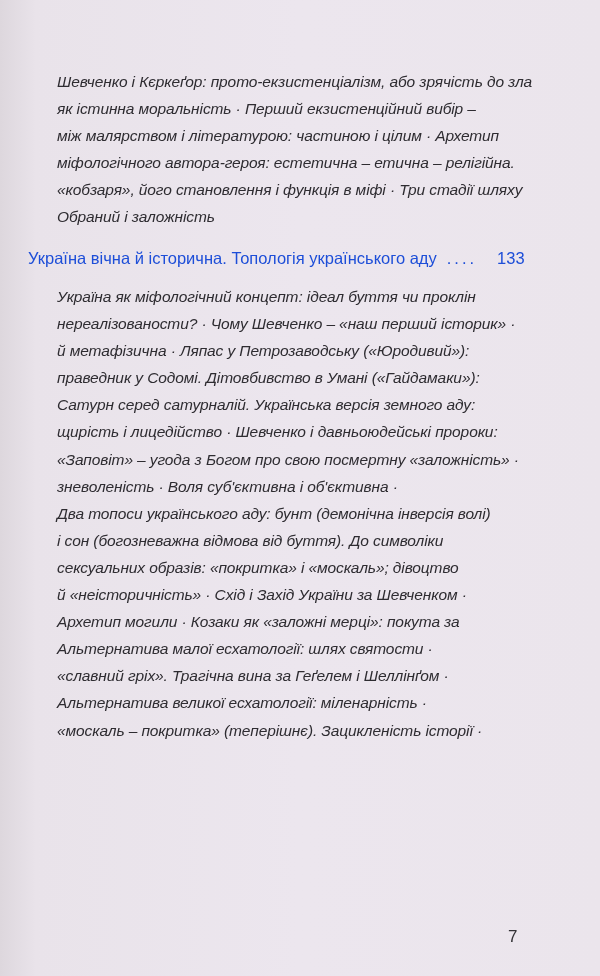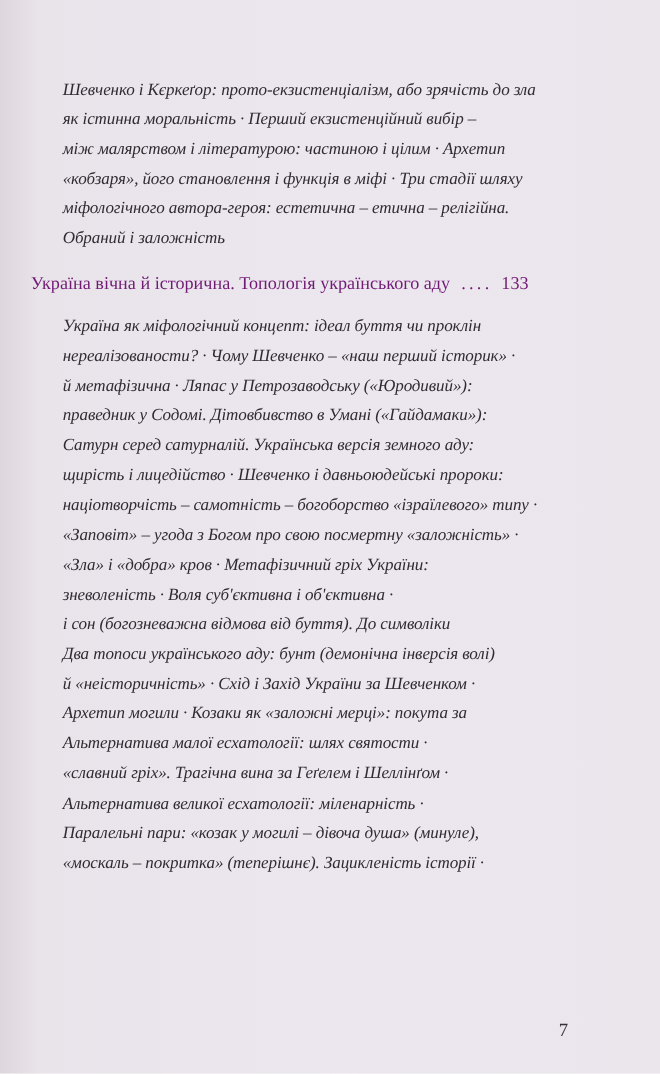--- a/index.html
+++ b/index.html
@@ -11,21 +11,21 @@
       height: 976px;
       overflow: hidden;
       background: linear-gradient(90deg, #ddd7dd 0%, #e9e3ea 6%, #ece6ee 50%, #ebe5ec 100%);
       position: relative;
       font-family: "Liberation Sans", "DejaVu Sans", sans-serif;
       color: #2b2a2e;
     }
     .page {
       position: absolute;
       left: 0; top: 0;
-      width: 524px; height: 976px; font-family: Liberation Serif, serif;
+      width: 524px; height: 976px;
     }
     .block {
       position: absolute;
       left: 57px;
       width: 520px;
     }
     .line {
       font-style: italic;
       font-size: 15.5px;
       line-height: 27.1px;
@@ -35,75 +35,73 @@
       color: #2e2c31;
     }
     .heading {
       position: absolute;
       left: 28px;
       top: 244px;
       width: 560px;
       font-size: 16.5px;
       line-height: 28px;
       white-space: nowrap;
-      color: #701a75;
+      color: #1d4ed8;
       display: flex;
       align-items: baseline;
     }
     .heading .dots {
       margin-left: 10px;
       letter-spacing: 3px;
     }
     .heading .page-num {
-      margin-left: 8px;
+      margin-left: 20px;
     }
     .folio {
       position: absolute;
       left: 508px;
       top: 927px;
       font-size: 17px;
       color: #333236;
     }
   </style>
 </head>
 <body>
 
 <div class="page">
 
   <div class="block" style="top:68px;">
     <div class="line">Шевченко і Кєркеґор: прото-екзистенціалізм, або зрячість до зла</div>
     <div class="line">як істинна моральність · Перший екзистенційний вибір –</div>
     <div class="line">між малярством і літературою: частиною і цілим · Архетип</div>
+    <div class="line">міфологічного автора-героя: естетична – етична – релігійна.</div>
     <div class="line">«кобзаря», його становлення і функція в міфі · Три стадії шляху</div>
-    <div class="line">міфологічного автора-героя: естетична – етична – релігійна.</div>
     <div class="line">Обраний і заложність</div>
   </div>
 
   <div class="heading">
     <span>Україна вічна й історична. Топологія українського аду</span>
     <span class="dots">....</span>
     <span class="page-num">133</span>
   </div>
 
   <div class="block" style="top:283px;">
     <div class="line">Україна як міфологічний концепт: ідеал буття чи проклін</div>
     <div class="line">нереалізованости? · Чому Шевченко – «наш перший історик» ·</div>
     <div class="line">й метафізична · Ляпас у Петрозаводську («Юродивий»):</div>
     <div class="line">праведник у Содомі. Дітовбивство в Умані («Гайдамаки»):</div>
     <div class="line">Сатурн серед сатурналій. Українська версія земного аду:</div>
     <div class="line">щирість і лицедійство · Шевченко і давньоюдейські пророки:</div>
-    <div class="line">націотворчість – самотність – богоборство «ізраїлевого» типу ·</div>
     <div class="line">«Заповіт» – угода з Богом про свою посмертну «заложність» ·</div>
-    <div class="line">«Зла» і «добра» кров · Метафізичний гріх України:</div>
     <div class="line">зневоленість · Воля суб'єктивна і об'єктивна ·</div>
+    <div class="line">Два топоси українського аду: бунт (демонічна інверсія волі)</div>
     <div class="line">і сон (богозневажна відмова від буття). До символіки</div>
-    <div class="line">Два топоси українського аду: бунт (демонічна інверсія волі)</div>
+    <div class="line">сексуальних образів: «покритка» і «москаль»; дівоцтво</div>
     <div class="line">й «неісторичність» · Схід і Захід України за Шевченком ·</div>
     <div class="line">Архетип могили · Козаки як «заложні мерці»: покута за</div>
     <div class="line">Альтернатива малої есхатології: шлях святости ·</div>
     <div class="line">«славний гріх». Трагічна вина за Геґелем і Шеллінґом ·</div>
     <div class="line">Альтернатива великої есхатології: міленарність ·</div>
-    <div class="line">Паралельні пари: «козак у могилі – дівоча душа» (минуле),</div>
     <div class="line">«москаль – покритка» (теперішнє). Зацикленість історії ·</div>
   </div>
 
   <div class="folio">7</div>
 </div>
 
 </body></html>

